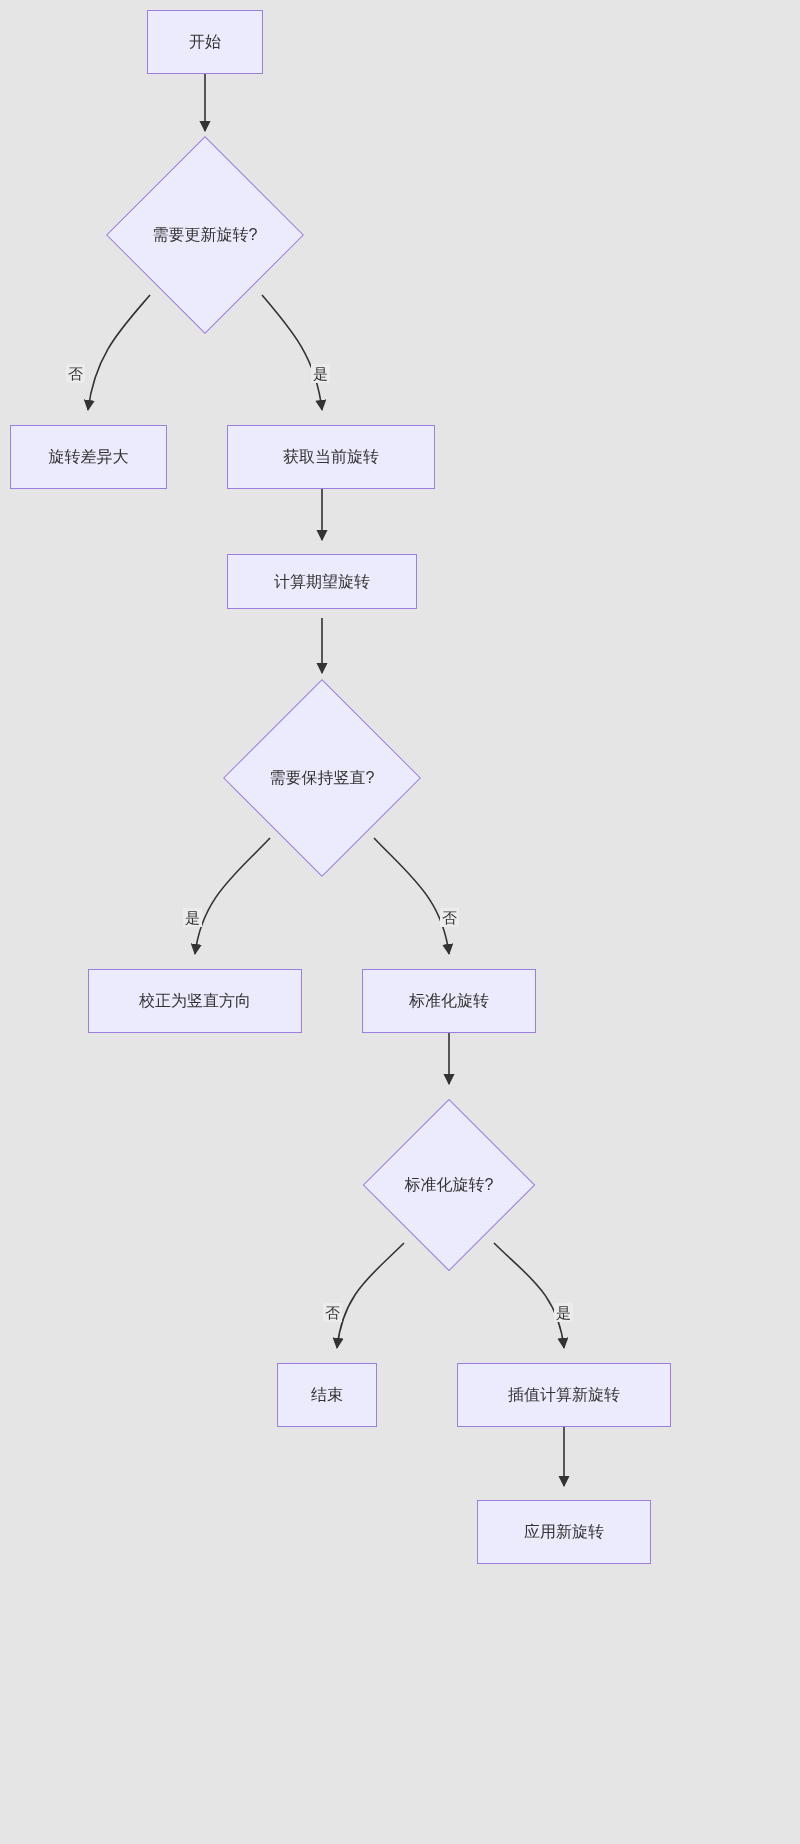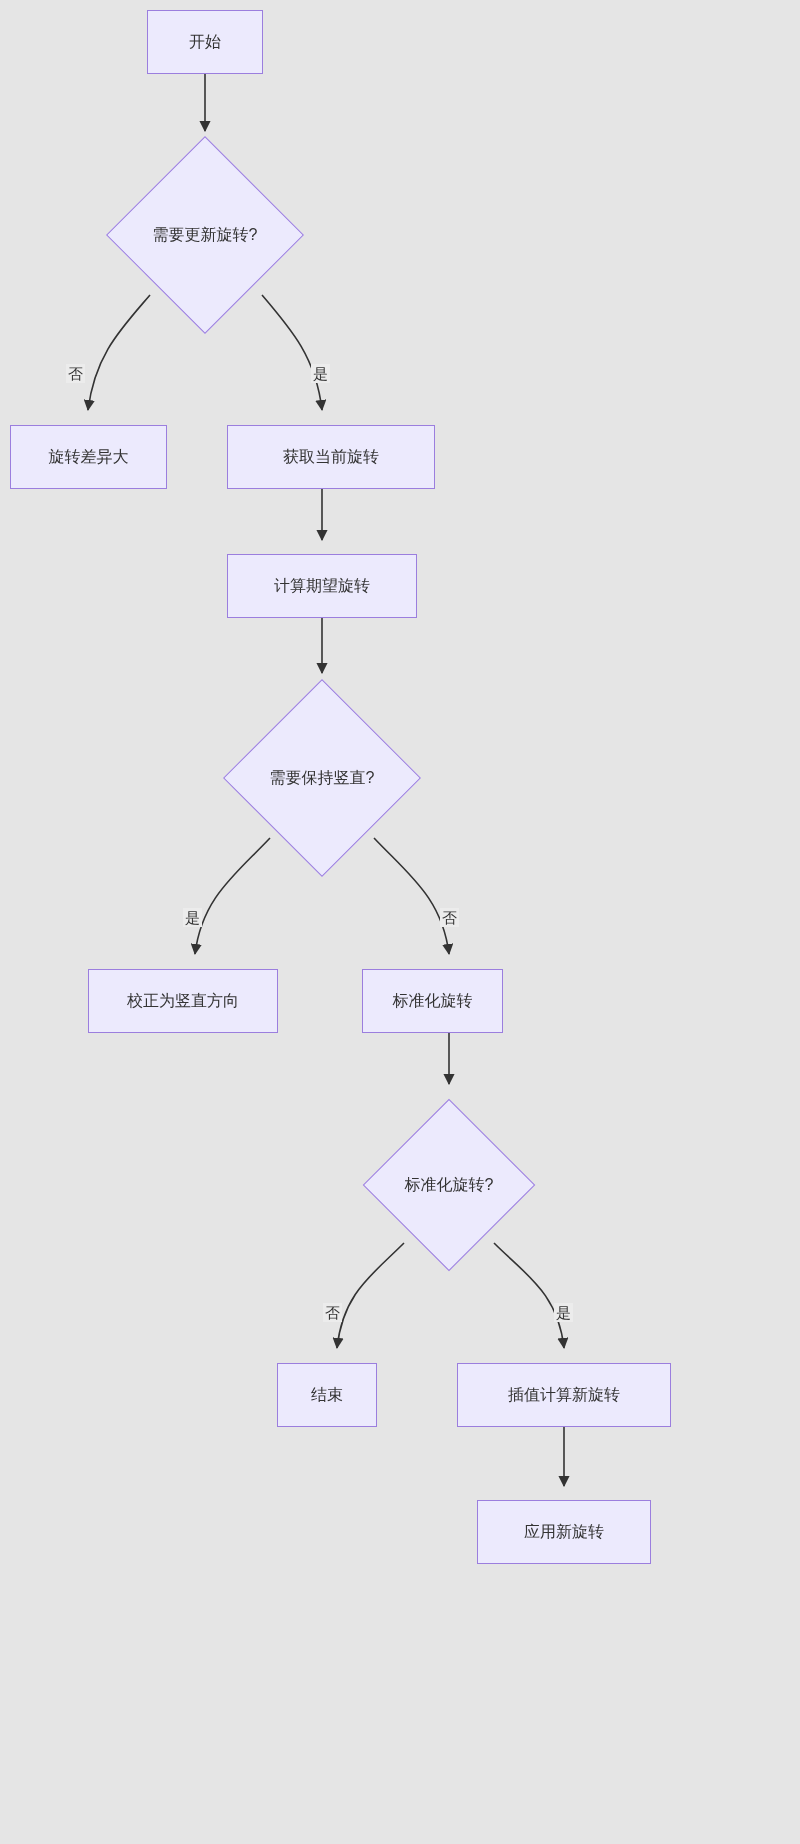--- a/index.html
+++ b/index.html
@@ -52,34 +52,34 @@
   </div>
 
   <div class="node" style="left:10px;top:425px;width:157px;height:64px;">
     <span class="lbl">旋转差异大</span>
   </div>
 
   <div class="node" style="left:227px;top:425px;width:208px;height:64px;">
     <span class="lbl">获取当前旋转</span>
   </div>
 
-  <div class="node" style="left:227px;top:554px;width:190px;height:64px;">
+  <div class="node" style="left:227px;top:554px;width:190px;height:55px;">
     <span class="lbl">计算期望旋转</span>
   </div>
 
   <div class="diamond" style="left:219px;top:680px;width:206px;height:196px;">
     <span class="dshape" style="width:140px;height:140px;"></span>
     <span class="lbl">需要保持竖直?</span>
   </div>
 
-  <div class="node" style="left:88px;top:969px;width:190px;height:64px;">
+  <div class="node" style="left:88px;top:969px;width:214px;height:64px;">
     <span class="lbl">校正为竖直方向</span>
   </div>
 
-  <div class="node" style="left:362px;top:969px;width:141px;height:64px;">
+  <div class="node" style="left:362px;top:969px;width:174px;height:64px;">
     <span class="lbl">标准化旋转</span>
   </div>
 
   <div class="diamond" style="left:361px;top:1099px;width:176px;height:172px;">
     <span class="dshape" style="width:122px;height:122px;"></span>
     <span class="lbl">标准化旋转?</span>
   </div>
 
   <div class="node" style="left:277px;top:1363px;width:100px;height:64px;">
     <span class="lbl">结束</span>

